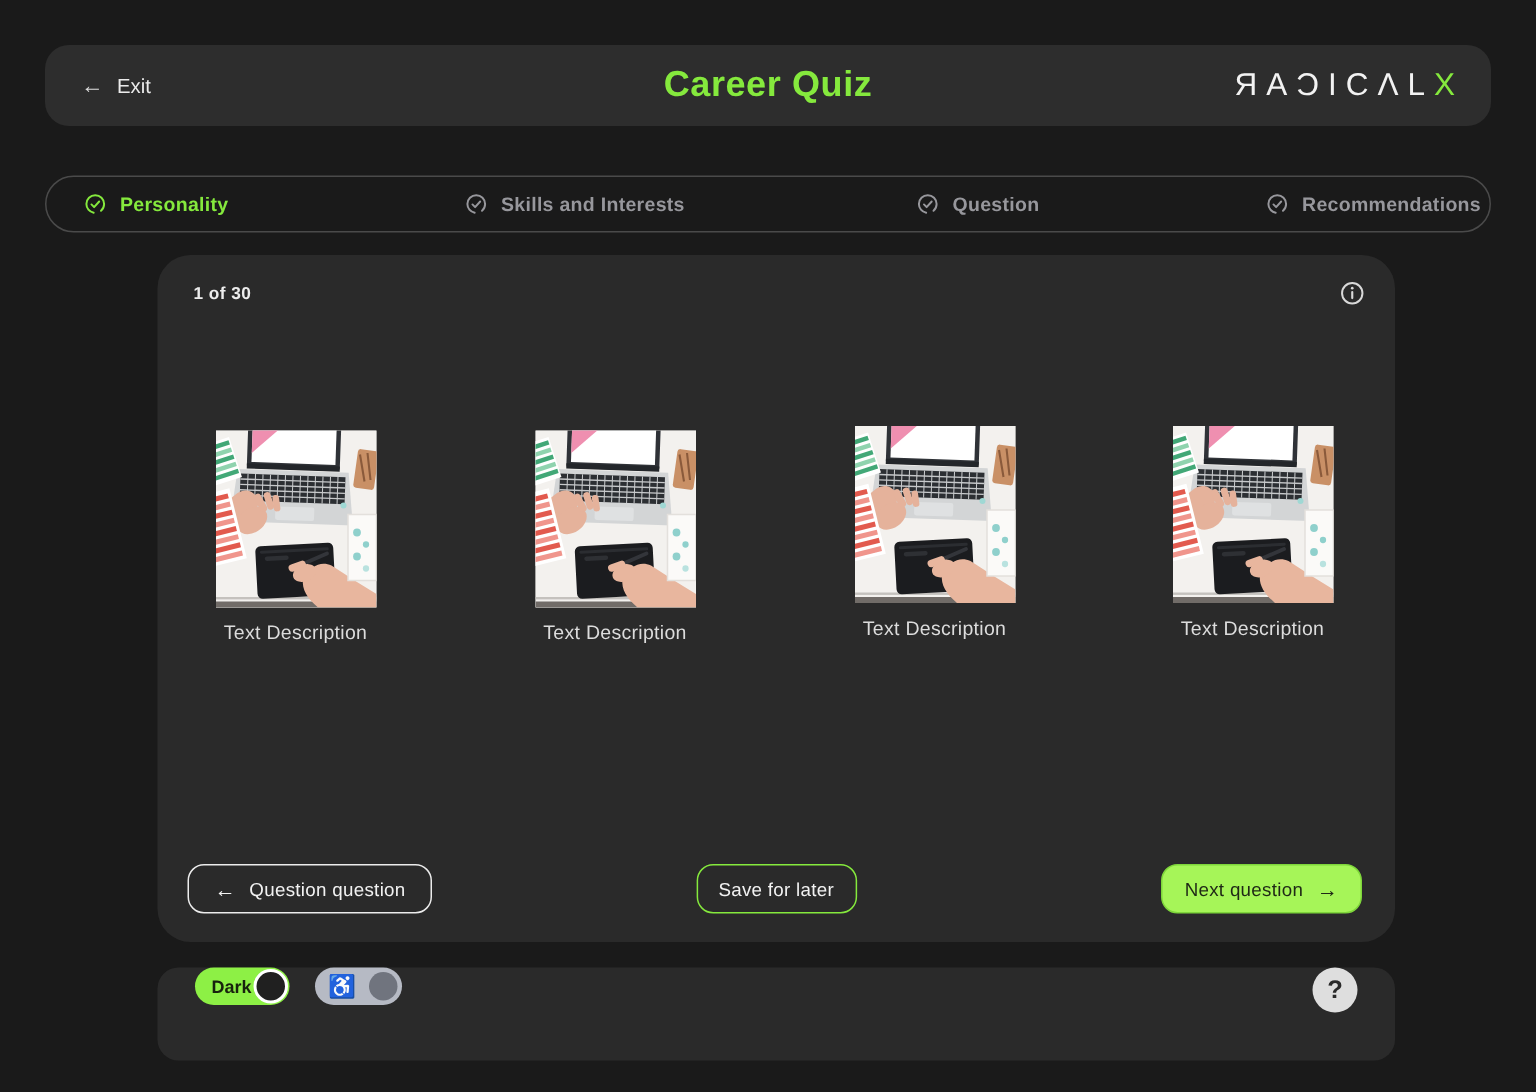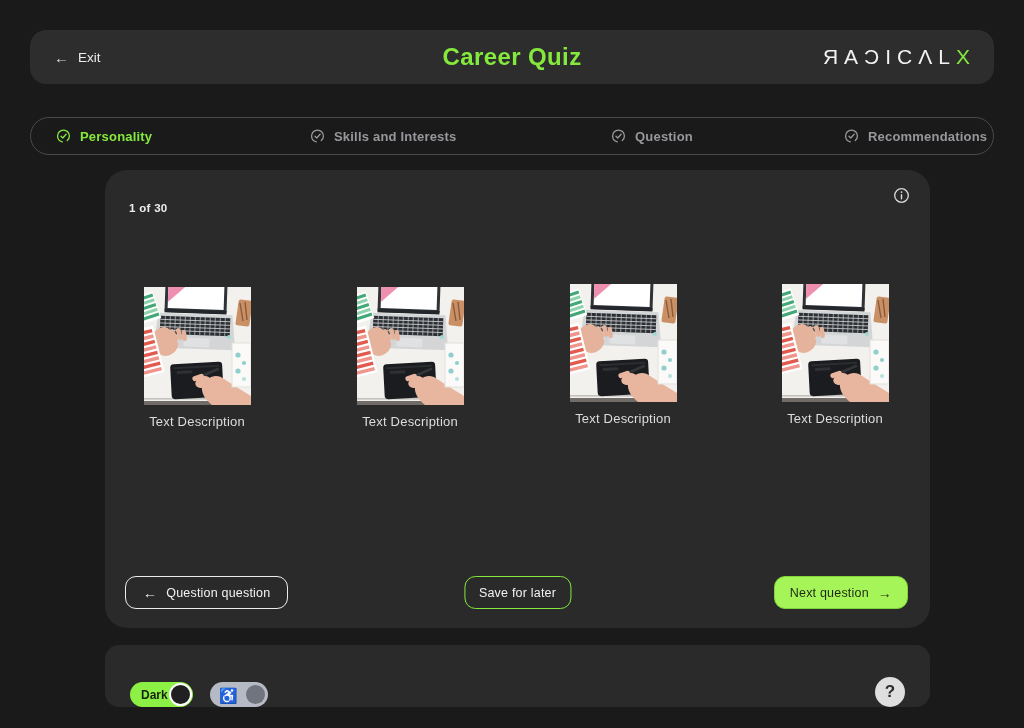--- a/index.html
+++ b/index.html
@@ -27,40 +27,40 @@
     border:1.5px solid #4a4a4a;border-radius:19px;}
   .step{position:absolute;top:50%;transform:translateY(-50%);display:flex;align-items:flex-start;
     gap:9px;color:var(--muted);font-size:13px;font-weight:700;letter-spacing:.2px;cursor:pointer;}
   .step svg{display:block;}
   .step--active{color:var(--accent);}
   .step-1{left:25px;} .step-2{left:279px;} .step-3{left:580px;} .step-4{left:813px;}
 
   
   .card{position:absolute;left:105px;top:170px;width:825px;height:458px;
     background:var(--card_bg);border-radius:22px;}
-  .counter{position:absolute;left:24px;top:20px;font-size:11.5px;font-weight:700;color:#ededed;letter-spacing:.3px;margin-top:12px;}
+  .counter{position:absolute;left:24px;top:20px;font-size:11.5px;font-weight:700;color:#ededed;letter-spacing:.3px;}
   .info-btn{position:absolute;right:20px;top:17px;color:#d9d9d9;cursor:pointer;line-height:0;}
   .question{position:absolute;left:24px;top:45px;font-size:17px;color:#f1f1f1;letter-spacing:.3px;}
   .option{position:absolute;top:117px;width:130px;text-align:center;cursor:pointer;}
   .option-1{left:27px;} .option-2{left:240px;} .option-3{left:453px;top:114px;} .option-4{left:665px;top:114px;}
   .option-photo{width:107px;height:118px;display:block;margin:0 auto;background:#f3f1ee;}
   .caption{margin-top:9px;font-size:13px;color:#dcdcdc;letter-spacing:.2px;text-align:center;}
 
   .btn{position:absolute;top:406px;height:33px;border-radius:11px;display:inline-flex;
     align-items:center;font-size:12.5px;letter-spacing:.2px;cursor:pointer;background:transparent;
     font-family:"Liberation Sans",sans-serif;}
   .btn .arr{font-size:14px;line-height:1;}
   .btn-prev{left:20px;border:1.6px solid #ececec;color:#f2f2f2;padding:0 17px;gap:9px;}
   .btn-save{left:50%;transform:translateX(-50%);border:1.6px solid var(--accent);color:#f2f2f2;padding:0 14px;}
   .btn-next{right:22px;background:var(--accent_btn);border:1.5px solid #7ed63a;color:#1f2816;
     padding:0 15px;gap:9px;font-weight:400;}
 
   
   .footer{position:absolute;left:105px;top:645px;width:825px;height:62px;background:var(--card_bg);
-    border-radius:14px;display:flex;align-items:flex-end;padding:0 25px;}
+    border-radius:14px;display:flex;align-items:flex-start;padding:0 25px;}
   .toggle{position:relative;height:25px;border-radius:13px;cursor:pointer;}
   .toggle-dark{width:63px;background:#8df045;}
   .toggle-dark .tlabel{position:absolute;left:11px;top:50%;transform:translateY(-50%);
     font-size:12px;font-weight:700;color:#18220e;}
   .toggle-dark .knob{position:absolute;right:1px;top:1px;width:23px;height:23px;border-radius:50%;
     background:#202020;border:2.5px solid #fff;}
   .toggle-a11y{width:58px;background:var(--a11y_pill);margin-left:17px;}
   .toggle-a11y .ticon{position:absolute;left:9px;top:50%;transform:translateY(-50%);
     font-size:15px;color:#15161a;line-height:1;}
   .toggle-a11y .knob{position:absolute;right:3px;top:3px;width:19px;height:19px;border-radius:50%;

